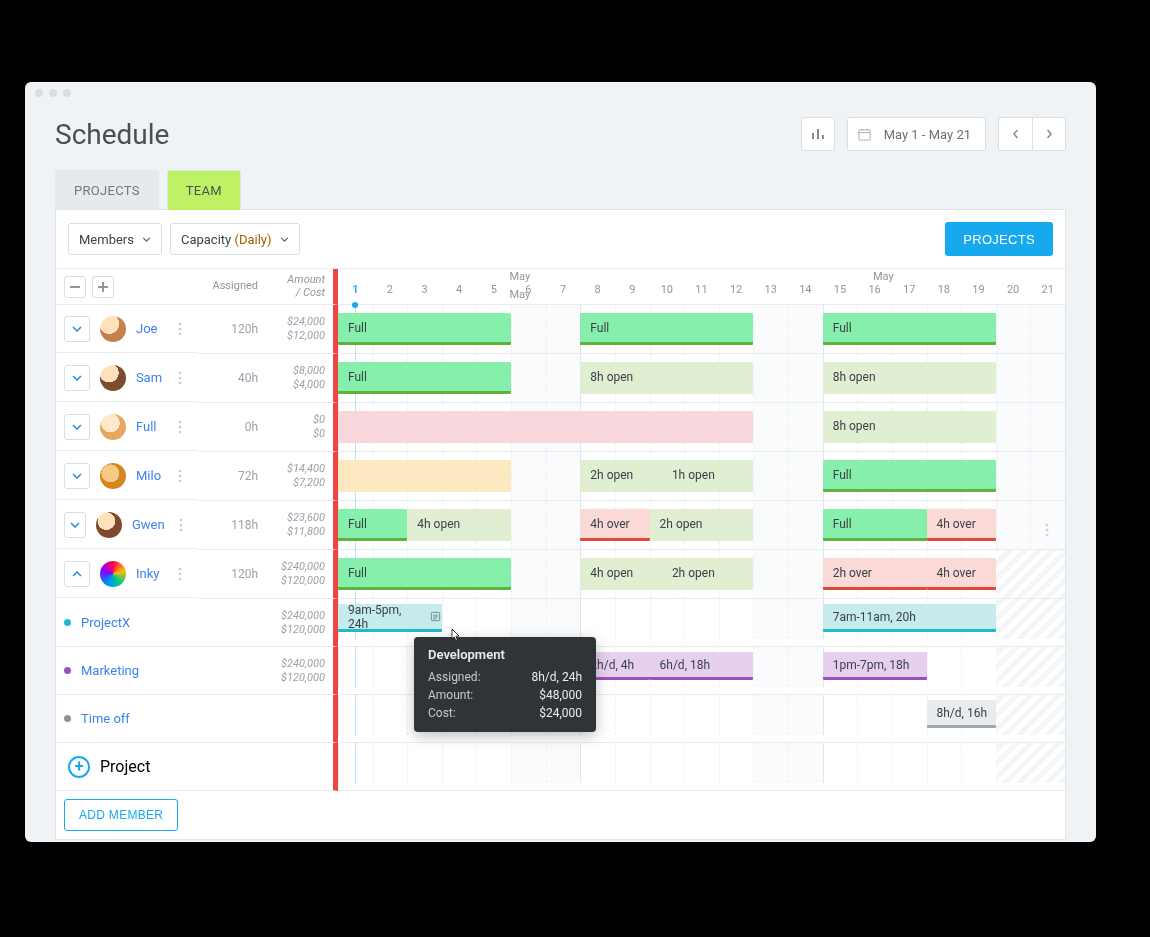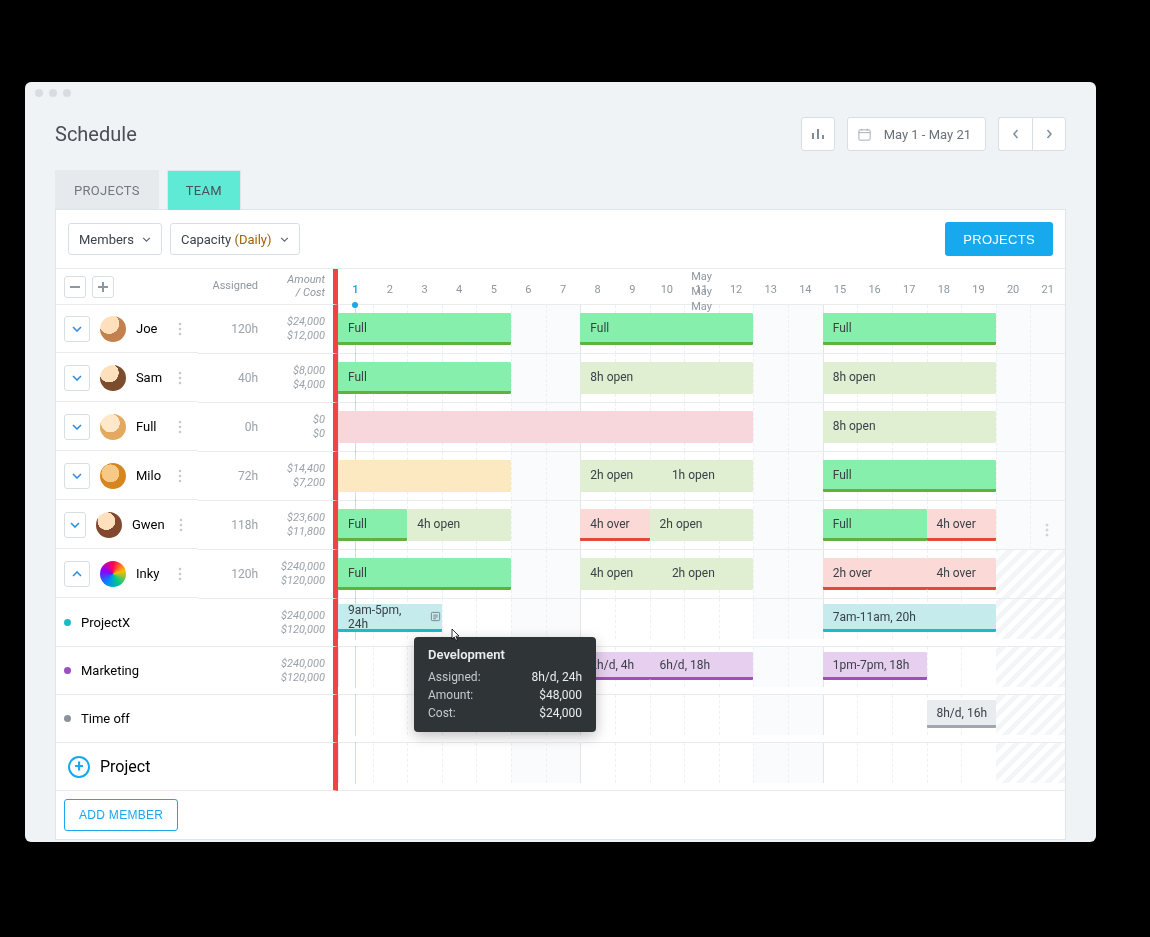--- a/index.html
+++ b/index.html
@@ -6,21 +6,21 @@
   html, body { margin:0; padding:0; background:#000; font-family:-apple-system,BlinkMacSystemFont,"Segoe UI",Roboto,Helvetica,Arial,sans-serif; }
   .stage { width:1150px; height:937px; position:relative; }
   .window {
     position:absolute; left:25px; top:82px; width:1071px; height:760px;
     background:#f0f3f5; border-radius:6px; box-shadow: 0 16px 40px rgba(0,0,0,0.35);
     overflow:hidden;
   }
   .titlebar { height:22px; display:flex; align-items:center; padding:0 10px; gap:6px; }
   .tldot { width:8px; height:8px; border-radius:50%; background:#d8dde1; }
   .header { display:flex; align-items:center; height:60px; padding:0 30px; }
-  .title { font-size:20px; font-weight:400; color:#4a4f55; flex:1; }
+  .title { font-size:28px; font-weight:400; color:#4a4f55; flex:1; }
   .hbtns { display:flex; align-items:center; gap:12px; }
   .icon-btn {
     width:34px; height:34px; border:1px solid #d9dee3; background:#fff; border-radius:3px;
     display:flex; align-items:center; justify-content:center; color:#808c96; cursor:pointer;
   }
   .range-picker {
     height:34px; border:1px solid #d9dee3; background:#fff; border-radius:3px;
     display:flex; align-items:center; color:#697079; font-size:13px; cursor:pointer;
   }
   .range-picker .calicon { width:34px; display:flex; align-items:center; justify-content:center; color:#a3abb3;}
@@ -30,21 +30,21 @@
   .navpair .icon-btn:last-child  { border-radius:0 3px 3px 0;}
   svg { display:block; }
 
   .tabs { display:flex; padding:0 30px; margin-top:6px; }
   .tab {
     height:40px; padding:0 18px; display:flex; align-items:center; font-size:13px;
     color:#707880; background:#e6eaed; cursor:pointer; letter-spacing:0.3px;
     border:1px solid transparent; border-bottom:none;
   }
   .tab + .tab { margin-left:8px; }
-  .tab.active { background:#5eead4; color:#4b5258; border-color:#e0e5e9; position:relative; z-index:2; }
+  .tab.active { background:#bef264; color:#4b5258; border-color:#e0e5e9; position:relative; z-index:2; }
 
   .panel {
     margin:0 30px 30px 30px; border:1px solid #e0e5e9; background:#fff;
     margin-top:-1px; position:relative;
   }
   .toolbar { display:flex; align-items:center; padding:12px; gap:8px; }
   .dropdown {
     height:32px; border:1px solid #d9dee3; background:#fff; border-radius:3px;
     display:flex; align-items:center; padding:0 10px; font-size:13px; color:#3c434a; cursor:pointer;
   }
@@ -62,21 +62,21 @@
 
   .hc { height:36px; font-size:11px; color:#8e979f; text-align:right; display:flex; align-items:center; justify-content:flex-end; padding-right:8px; line-height:1.1; border-bottom:1px solid #e8ecef;}
   .hc.first { justify-content:flex-start; padding-left:8px; text-align:left; gap:6px;}
   .fold-btn {
     width:22px; height:22px; border:1px solid #d9dee3; border-radius:3px; display:flex; align-items:center; justify-content:center; color:#8e979f; cursor:pointer;
   }
 
   .timeline-head {
     position:relative; border-bottom:1px solid #e8ecef; background:#fff;
   }
-  .week-labels { position:absolute; inset:0; display:grid; grid-template-columns:repeat(1,1fr); }
+  .week-labels { position:absolute; inset:0; display:grid; grid-template-columns:repeat(2,1fr); }
   .week-label { text-align:center; font-size:11px; color:#8e979f; height:15px; line-height:15px; }
   .daystrip {
     position:absolute; left:0; right:0; bottom:0; height:21px;
     display:grid; grid-template-columns:repeat(21, 1fr);
   }
   .dayno { text-align:center; font-size:11px; color:#8e979f; position:relative;}
   .dayno.today { color:#17a9ed; font-weight:600;}
   .dayno.today::after {
     content:''; position:absolute; left:50%; bottom:-4px; width:6px; height:6px; background:#17a9ed; border-radius:50%; transform:translateX(-50%);
   }
@@ -85,21 +85,21 @@
   .chev-btn {
     width:26px; height:26px; border:1px solid #d9dee3; border-radius:3px; display:flex; align-items:center; justify-content:center; color:#2f8fe0; cursor:pointer; background:#fff;
   }
   .avatar { width:26px; height:26px; border-radius:50%; flex:none; display:block;}
   .av0{background:radial-gradient(circle at 35% 30%,#ffe0bd 40%,#c4804d 41%);}
   .av1{background:radial-gradient(circle at 35% 30%,#ffe0bd 38%,#7b4c2d 39%);}
   .av2{background:radial-gradient(circle at 40% 35%,#ffe7c9 40%,#e3a960 41%);}
   .av3{background:radial-gradient(circle at 40% 40%,#f8c986 40%,#d6861f 41%);}
   .av4{background:radial-gradient(circle at 40% 35%,#ffe0bd 38%,#81482e 39%);}
   .av5{background:conic-gradient(#f05,#fb0,#0c8,#08f,#80f,#f05);}
-  .mname { font-size:13px; color:#000000; }
+  .mname { font-size:13px; color:#3b82f6; }
   .dotsbtn { width:16px; height:24px; color:#c3c9cf; cursor:pointer; margin-left:auto; margin-right:10px; display:flex; align-items:center; justify-content:center;}
   .assigned { display:flex; align-items:center; justify-content:flex-end; padding-right:8px; font-size:12px; color:#9aa2aa; }
   .amount { display:flex; flex-direction:column; align-items:flex-end; justify-content:center; padding-right:8px; font-size:11px; color:#9aa2aa; line-height:1.25; }
 
   .lane { position:relative; height:48px; }
   .lane .bgstrip {
     position:absolute; inset:0; display:grid; grid-template-columns:repeat(21,1fr);
   }
   .bgstrip div { border-left:1px dashed #edf1f4; }
   .bgstrip div:nth-child(7n+1){ border-left:1px solid #e1e6ea; }

